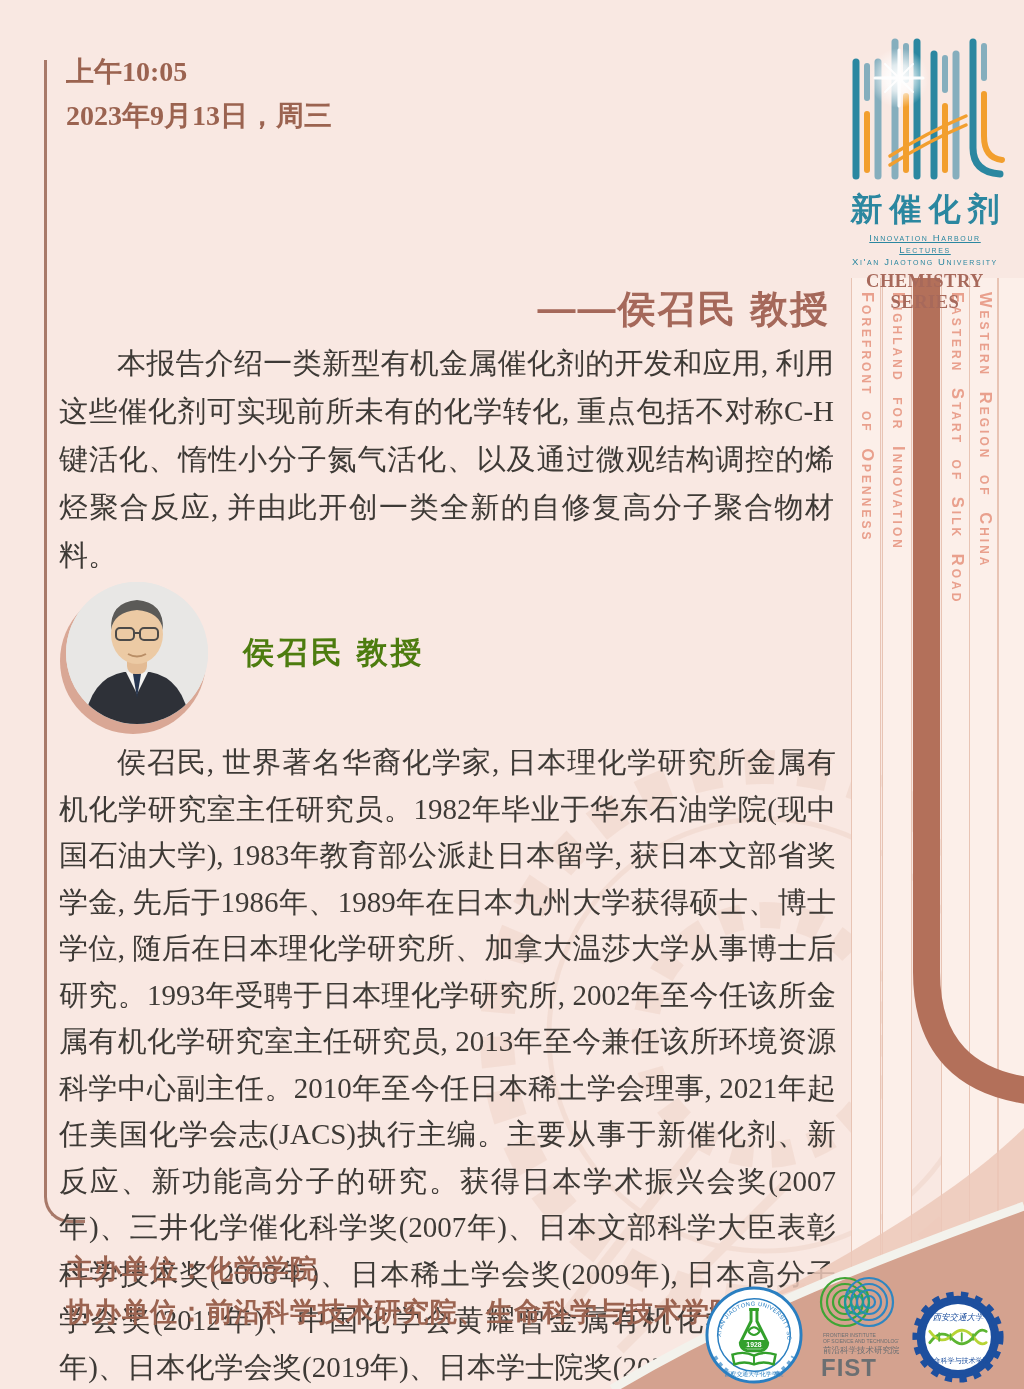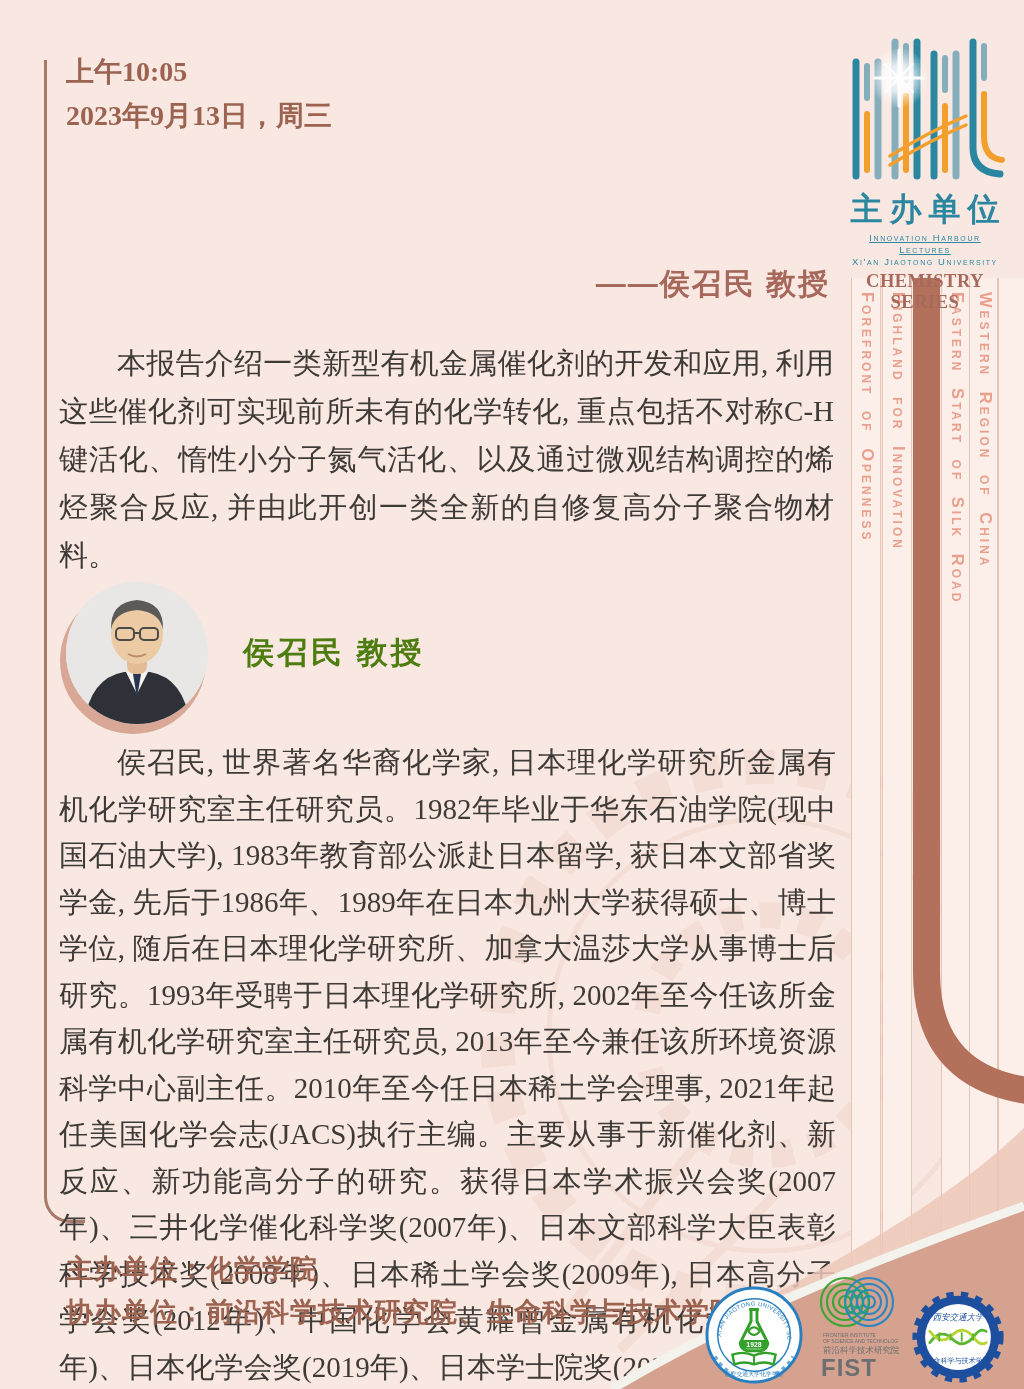--- a/index.html
+++ b/index.html
@@ -13,21 +13,21 @@
     border-left:3px solid #a87969;border-bottom:3px solid #a87969;
     border-bottom-left-radius:26px;}
 
   
   .meta{left:66px;top:50px;color:#9b6350;font-family:"Liberation Serif",serif;
     font-weight:bold;font-size:28px;line-height:44px;}
 
   
   .title{left:64px;top:196px;width:780px;color:#38332f;font-family:"Liberation Serif",serif;
     font-weight:bold;font-size:44px;letter-spacing:2px;}
-  .subtitle{right:194px;top:264px;color:#a5685a;font-weight:bold;font-size:30px;letter-spacing:2px;}
+  .subtitle{right:194px;top:284px;color:#a5685a;font-weight:bold;font-size:38px;letter-spacing:2px;}
 
   
   .para{color:#3e3a36;font-family:"Liberation Serif",serif;font-size:29px;line-height:48px;
     text-align:justify;text-indent:2em;margin:1px;}
   .abstract{left:58px;top:338px;width:775px;}
   .bio{left:58px;top:738px;width:777px;line-height:46.5px;}
 
   
   .photo-ring{left:60px;top:588px;width:146px;height:146px;border-radius:50%;background:#d9a795;}
   .photo{left:66px;top:582px;width:142px;height:142px;border-radius:50%;overflow:hidden;background:#e8e7e5;}
@@ -131,21 +131,21 @@
       </g>
 
       <circle cx="57" cy="42" r="30" fill="url(#flare)"></circle>
       <g stroke="#ffffff" stroke-width="3" opacity="0.95" stroke-linecap="round">
         <path d="M57,14 V70"></path>
           <path d="M33,42 H81"></path>
         <path d="M43,28 L71,56" stroke-width="1.8"></path>
           <path d="M71,28 L43,56" stroke-width="1.8"></path>
       </g>
     </svg>
-    <div class="ihl-cn">主办单位</div>
+    <div class="ihl-cn">新催化剂</div>
     <div class="ihl-en">Innovation Harbour Lectures</div>
     <div class="ihl-en ihl-en2">Xi'an Jiaotong University</div>
     <div class="ihl-series">CHEMISTRY SERIES</div>
   </div>
 
   <div class="abs subtitle">——侯召民  教授</div>
 
   <p class="abs para abstract">本报告介绍一类新型有机金属催化剂的开发和应用, 利用这些催化剂可实现前所未有的化学转化, 重点包括不对称C-H键活化、惰性小分子氮气活化、以及通过微观结构调控的烯烃聚合反应, 并由此开创一类全新的自修复高分子聚合物材料。</p>
 
   <div class="abs photo-ring"></div>

